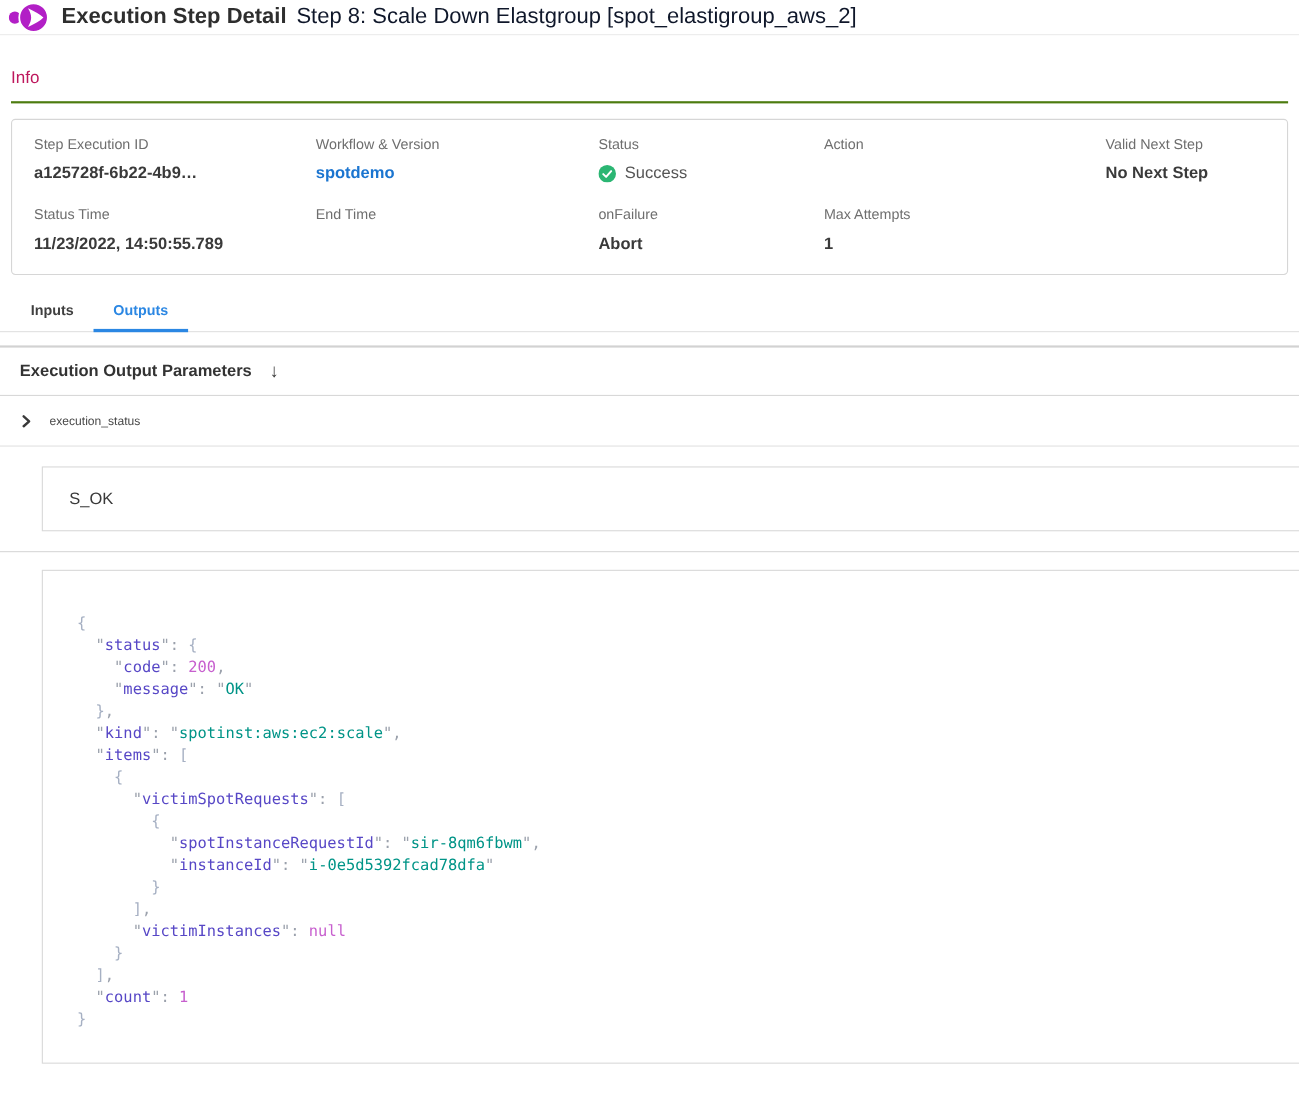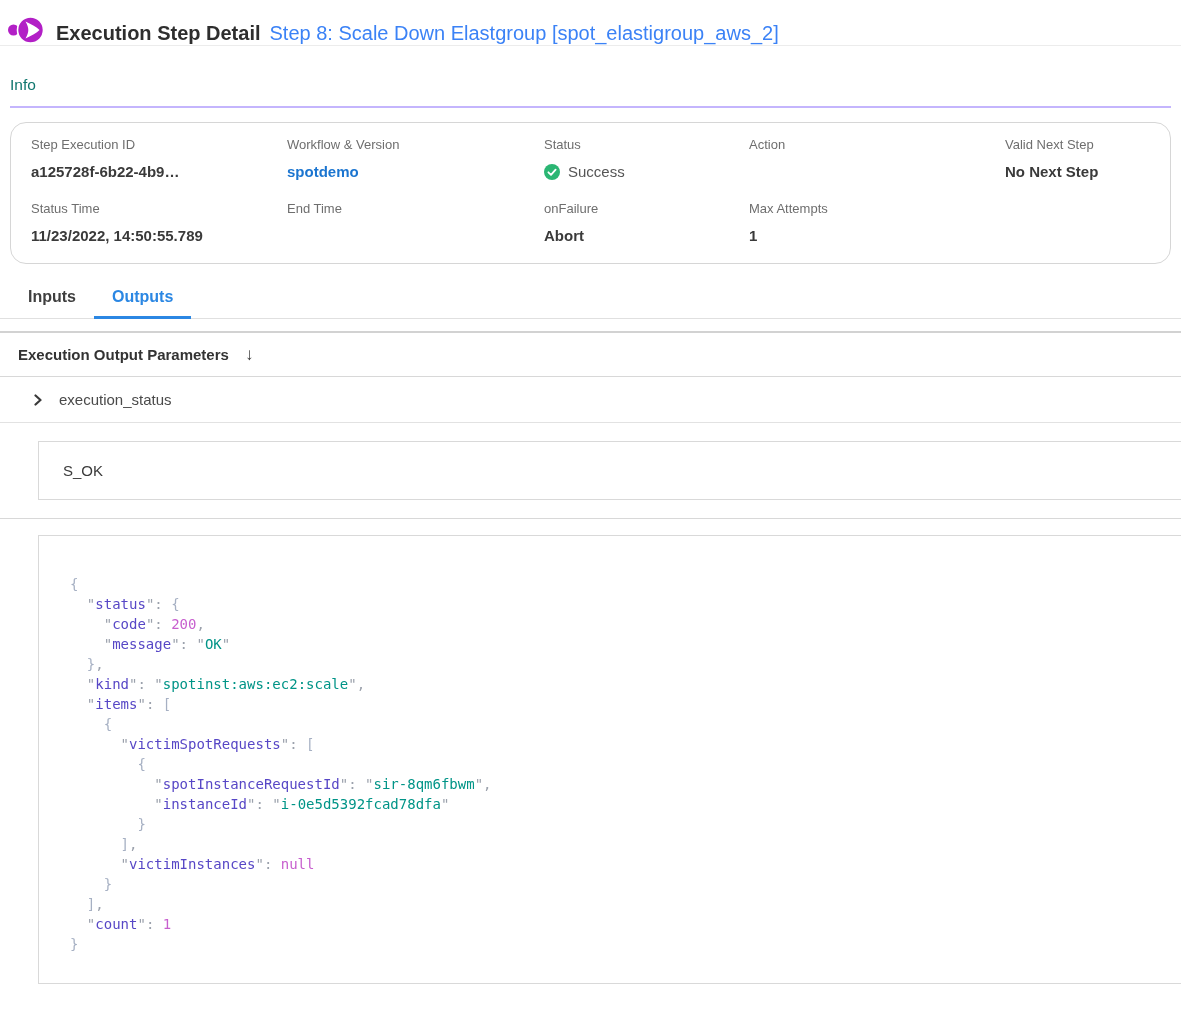--- a/index.html
+++ b/index.html
@@ -1,54 +1,54 @@
 <!DOCTYPE html>
 <html><head>
 <meta charset="utf-8">
 <style>
   * { margin:0; padding:0; box-sizing:border-box; }
   html,body { width:1181px; height:1018px; overflow:hidden; background:#fff;
     font-family:"Liberation Sans", sans-serif; color:#3a3a3a; }
 
   
-  .app-header { display:flex; align-items:flex-end; height:46px; padding-left:8px;
+  .app-header { display:flex; align-items:center; height:32px; padding-left:8px;
     border-bottom:1px solid #ececec; }
   .logo { width:38px; height:30px; flex:0 0 auto; }
   .page-title { font-size:20px; font-weight:700; color:#2e2e2e; margin-left:10px; }
-  .page-subtitle { font-size:20px; font-weight:400; color:#3b82f6; margin-left:9px; }
+  .page-subtitle { font-size:20px; font-weight:400; color:#0f172a; margin-left:9px; }
 
   
   .info-head { margin:30px 10px 0 10px; padding-bottom:12px;
-    border-bottom:2px solid #c4b5fd; font-size:15.5px; color:#0f766e; }
-  .card { margin:14px 10px 0 10px; border:1px solid #d6d6d6; border-radius:16px;
+    border-bottom:2px solid #4d7c0f; font-size:15.5px; color:#be185d; }
+  .card { margin:14px 10px 0 10px; border:1px solid #d6d6d6; border-radius:4px;
     padding:14px 20px 18px 20px; }
   .grid { display:grid; grid-template-columns:256px 257px 205px 256px 1fr; row-gap:20px; }
   .lbl { font-size:13px; color:#6e6e6e; line-height:16px; }
   .val { margin-top:9px; font-size:15px; font-weight:700; color:#3a3a3a; line-height:19px; }
   .val.link { color:#1b75d0; cursor:pointer; }
   .val.status { font-weight:400; color:#555; display:flex; align-items:center; gap:8px; }
   .check-icon { width:16px; height:16px; flex:0 0 auto; }
 
   
   .tabbar { margin-top:20px; padding-left:10px; display:flex;
     border-bottom:1px solid #e0e0e0; }
-  .tab { padding:4px 18px 10px 18px; font-size:16px; font-weight:700; color:#3f3f3f;
+  .tab { padding:4px 18px 10px 18px; font-size:13px; font-weight:700; color:#3f3f3f;
     border-bottom:3px solid transparent; margin-bottom:-1px; cursor:pointer; }
   .tab.active { color:#2b87e3; border-bottom-color:#2b87e3; }
 
   .sep { height:12px; }
   .topline { border-top:2px solid #d2d2d2; }
 
   .params-head { display:flex; align-items:center; padding:13px 0 13px 18px;
     border-bottom:1px solid #d8d8d8; font-size:15px; font-weight:700; color:#333; }
   .down-arrow { margin-left:16px; font-size:17px; font-weight:700; color:#3a3a3a;
     cursor:pointer; line-height:1; }
 
-  .param-row { display:flex; align-items:center; gap:15px; padding-left:32px;
-    height:46px; border-bottom:1px solid #e2e2e2; font-size:15px; color:#4a4a4a;
+  .param-row { display:flex; align-items:center; gap:15px; padding-left:18px;
+    height:46px; border-bottom:1px solid #e2e2e2; font-size:11px; color:#4a4a4a;
     cursor:pointer; }
   .chev { width:12px; height:12px; flex:0 0 auto; }
 
   .value-box { margin:18px -2px 0 38px; border:1px solid #d9d9d9;
     padding:20px 24px; font-size:15px; color:#3a3a3a; }
   .gap18 { height:18px; }
   .divider { border-bottom:1px solid #d8d8d8; }
 
   .code-box { margin:16px -2px 0 38px; border:1px solid #d9d9d9;
     padding:38px 10px 29px 31px;

